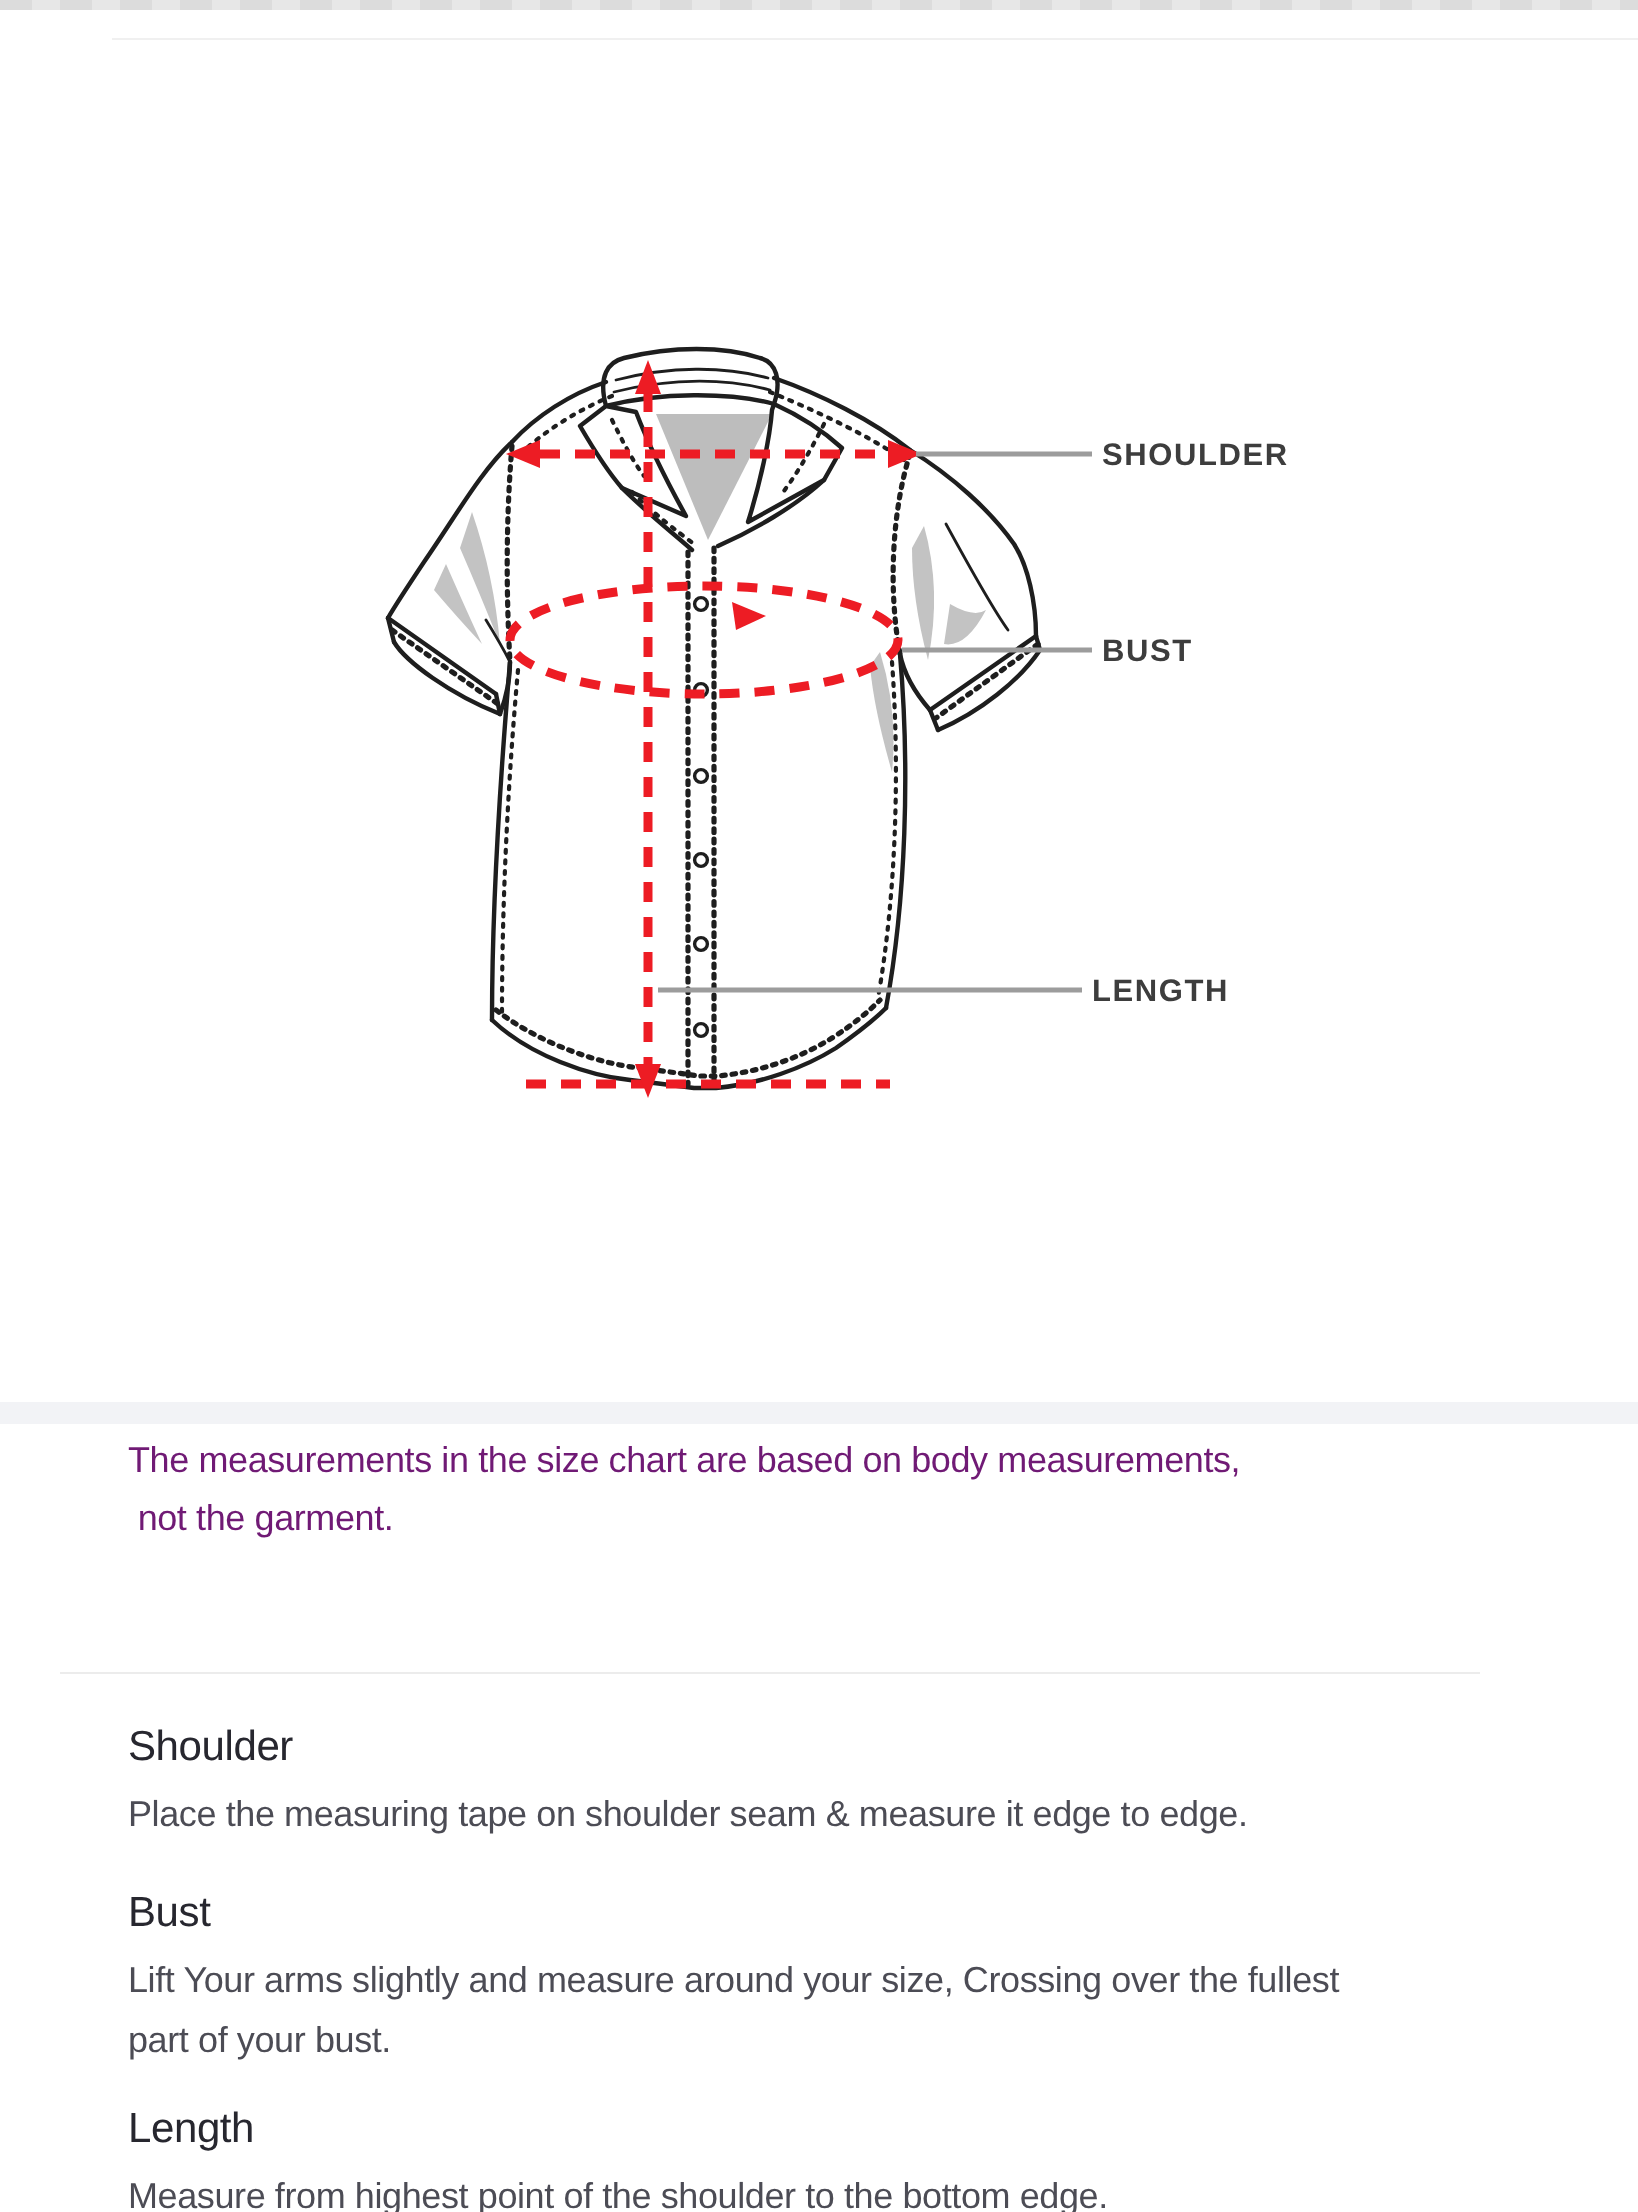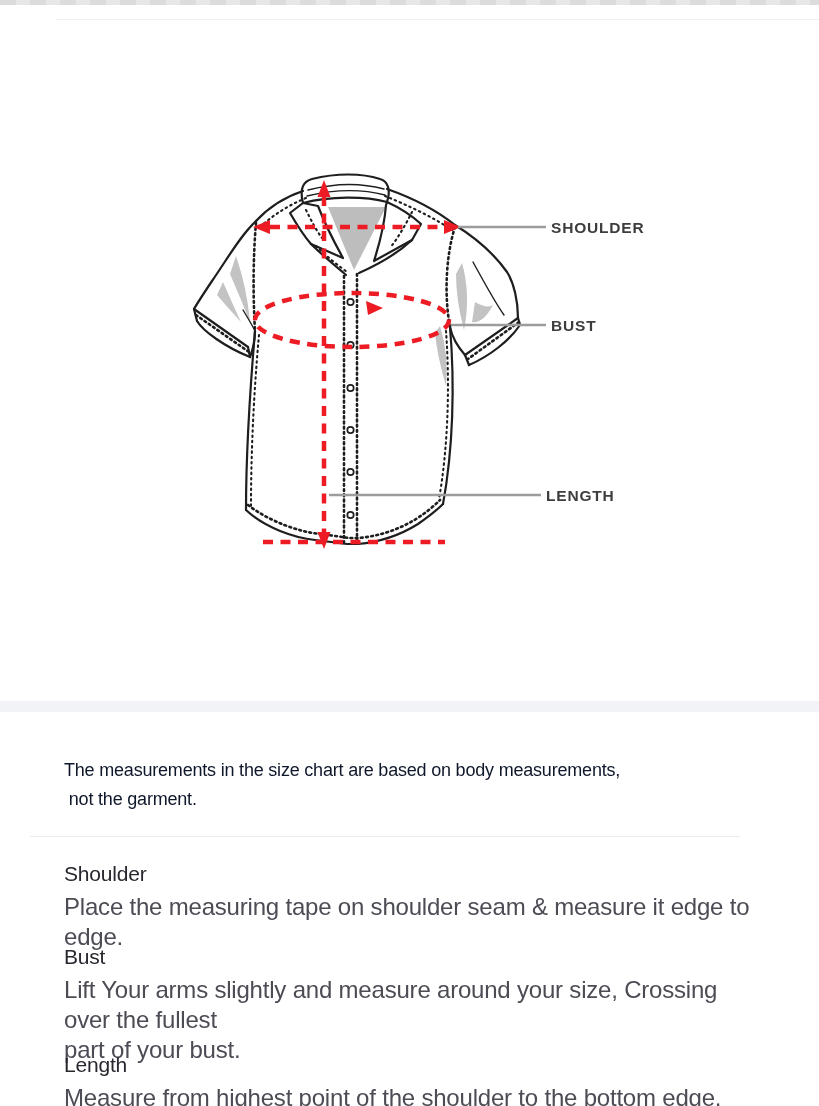--- a/index.html
+++ b/index.html
@@ -8,32 +8,32 @@
     overflow:hidden;font-family:"Liberation Sans", sans-serif;
   }
   .top-strip{
     position:absolute;top:0;left:0;width:819px;height:5px;
     background:repeating-linear-gradient(90deg,#dcdcdc 0 16px,#e7e7e7 16px 30px);
   }
   .top-faint-line{position:absolute;top:19px;left:56px;right:0;height:1px;background:#f0f0f0;}
   .diagram-svg{position:absolute;left:140px;top:150px;width:520px;height:440px;}
   .gray-band{position:absolute;top:701px;left:0;width:819px;height:11px;background:#f2f3f6;}
   .note{
-    position:absolute;top:756px;left:64px;width:690px;
-    font-size:18px;line-height:29px;color:#0f172a;letter-spacing:-0.2px;
+    position:absolute;top:716px;left:64px;width:690px;
+    font-size:18px;line-height:29px;color:#701a75;letter-spacing:-0.2px;
     white-space:pre-wrap;
   }
   .divider{position:absolute;top:836px;left:30px;width:710px;height:1px;background:#ececec;}
   .section{position:absolute;left:64px;width:700px;}
   .section h3{
     margin:0;font-size:21px;line-height:25px;font-weight:400;color:#27272f;
     letter-spacing:-0.2px;
   }
   .section p{
-    margin:6px 0 0;font-size:24px;line-height:30px;color:#4c4c55;
+    margin:6px 0 0;font-size:18px;line-height:30px;color:#4c4c55;
     letter-spacing:-0.2px;white-space:pre-wrap;
   }
   .sec-shoulder{top:861px;}
   .sec-bust{top:944px;}
   .sec-length{top:1052px;}
   .stitch{stroke-dasharray:1.5 3.8;stroke-width:2.1;}
   .stitch-heavy{stroke-dasharray:1.8 3.4;stroke-width:2.6;}
   .thin{stroke-width:1.4;}
 </style>
 </head>

